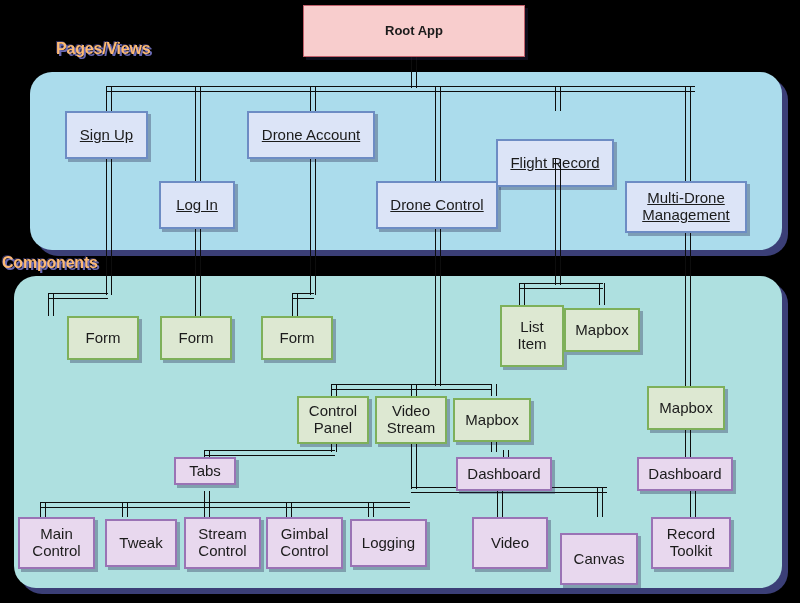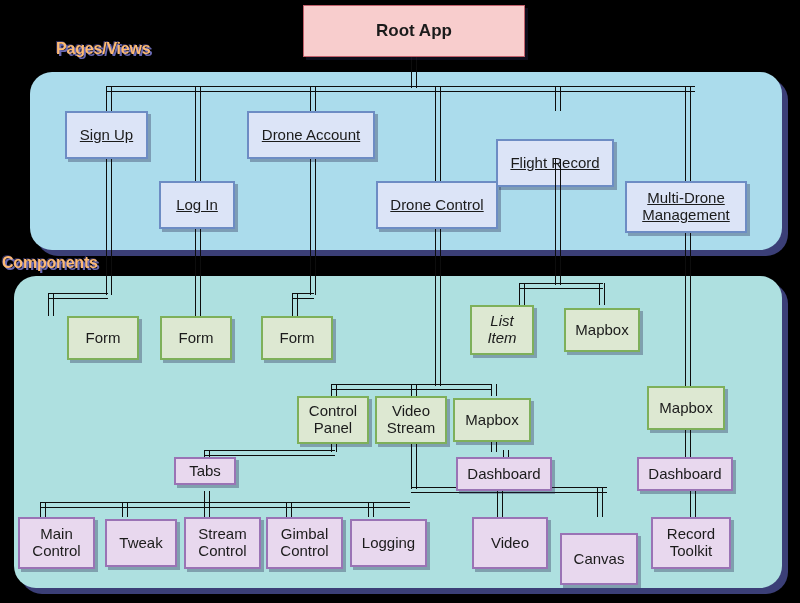--- a/index.html
+++ b/index.html
@@ -17,21 +17,21 @@
        white-space:nowrap;letter-spacing:-0.2px;}
 
   
   .node{position:absolute;box-sizing:border-box;display:flex;
         align-items:center;justify-content:center;text-align:center;
         font-size:15px;color:#1b1b1b;line-height:1.12;
         box-shadow:3px 3px 0 0 rgba(40,40,80,.35);}
   .node span{display:block;padding:0 3px;}
 
   .n-root{background:#f8cdcd;border:1.5px solid #c1606b;
-          font-weight:bold;font-size:17px;}
+          font-weight:bold;font-size:13px;}
   .n-page{background:#dce4f7;border:2.5px solid #6d8cc4;text-decoration:underline;}
   .n-comp{background:#dde8d2;border:2.5px solid #7eb05a;}
   .n-sub {background:#e8d8ee;border:2.5px solid #9a73b5;}
   .dbl{position:absolute;}
   .dbl.v{width:4px;border-left:1px solid #0d0d0d;border-right:1px solid #0d0d0d;}
   .dbl.h{height:4px;border-top:1px solid #0d0d0d;border-bottom:1px solid #0d0d0d;}
 </style>
 </head>
 <body>
 
@@ -108,21 +108,21 @@
   <div class="node n-comp" style="left:67px;top:316px;width:72px;height:44px;">
     <span>Form</span>
   </div>
   <div class="node n-comp" style="left:160px;top:316px;width:72px;height:44px;">
     <span>Form</span>
   </div>
   <div class="node n-comp" style="left:261px;top:316px;width:72px;height:44px;">
     <span>Form</span>
   </div>
 
-  <div class="node n-comp" style="left:470px;top:305px;width:64px;height:50px;font-style:italic;">
+  <div class="node n-comp" style="left:500px;top:305px;width:64px;height:62px;">
     <span>
       <span>List</span>
       <span>Item</span>
     </span>
   </div>
   <div class="node n-comp" style="left:564px;top:308px;width:76px;height:44px;">
     <span>Mapbox</span>
   </div>
 
   <div class="node n-comp" style="left:297px;top:396px;width:72px;height:48px;">

